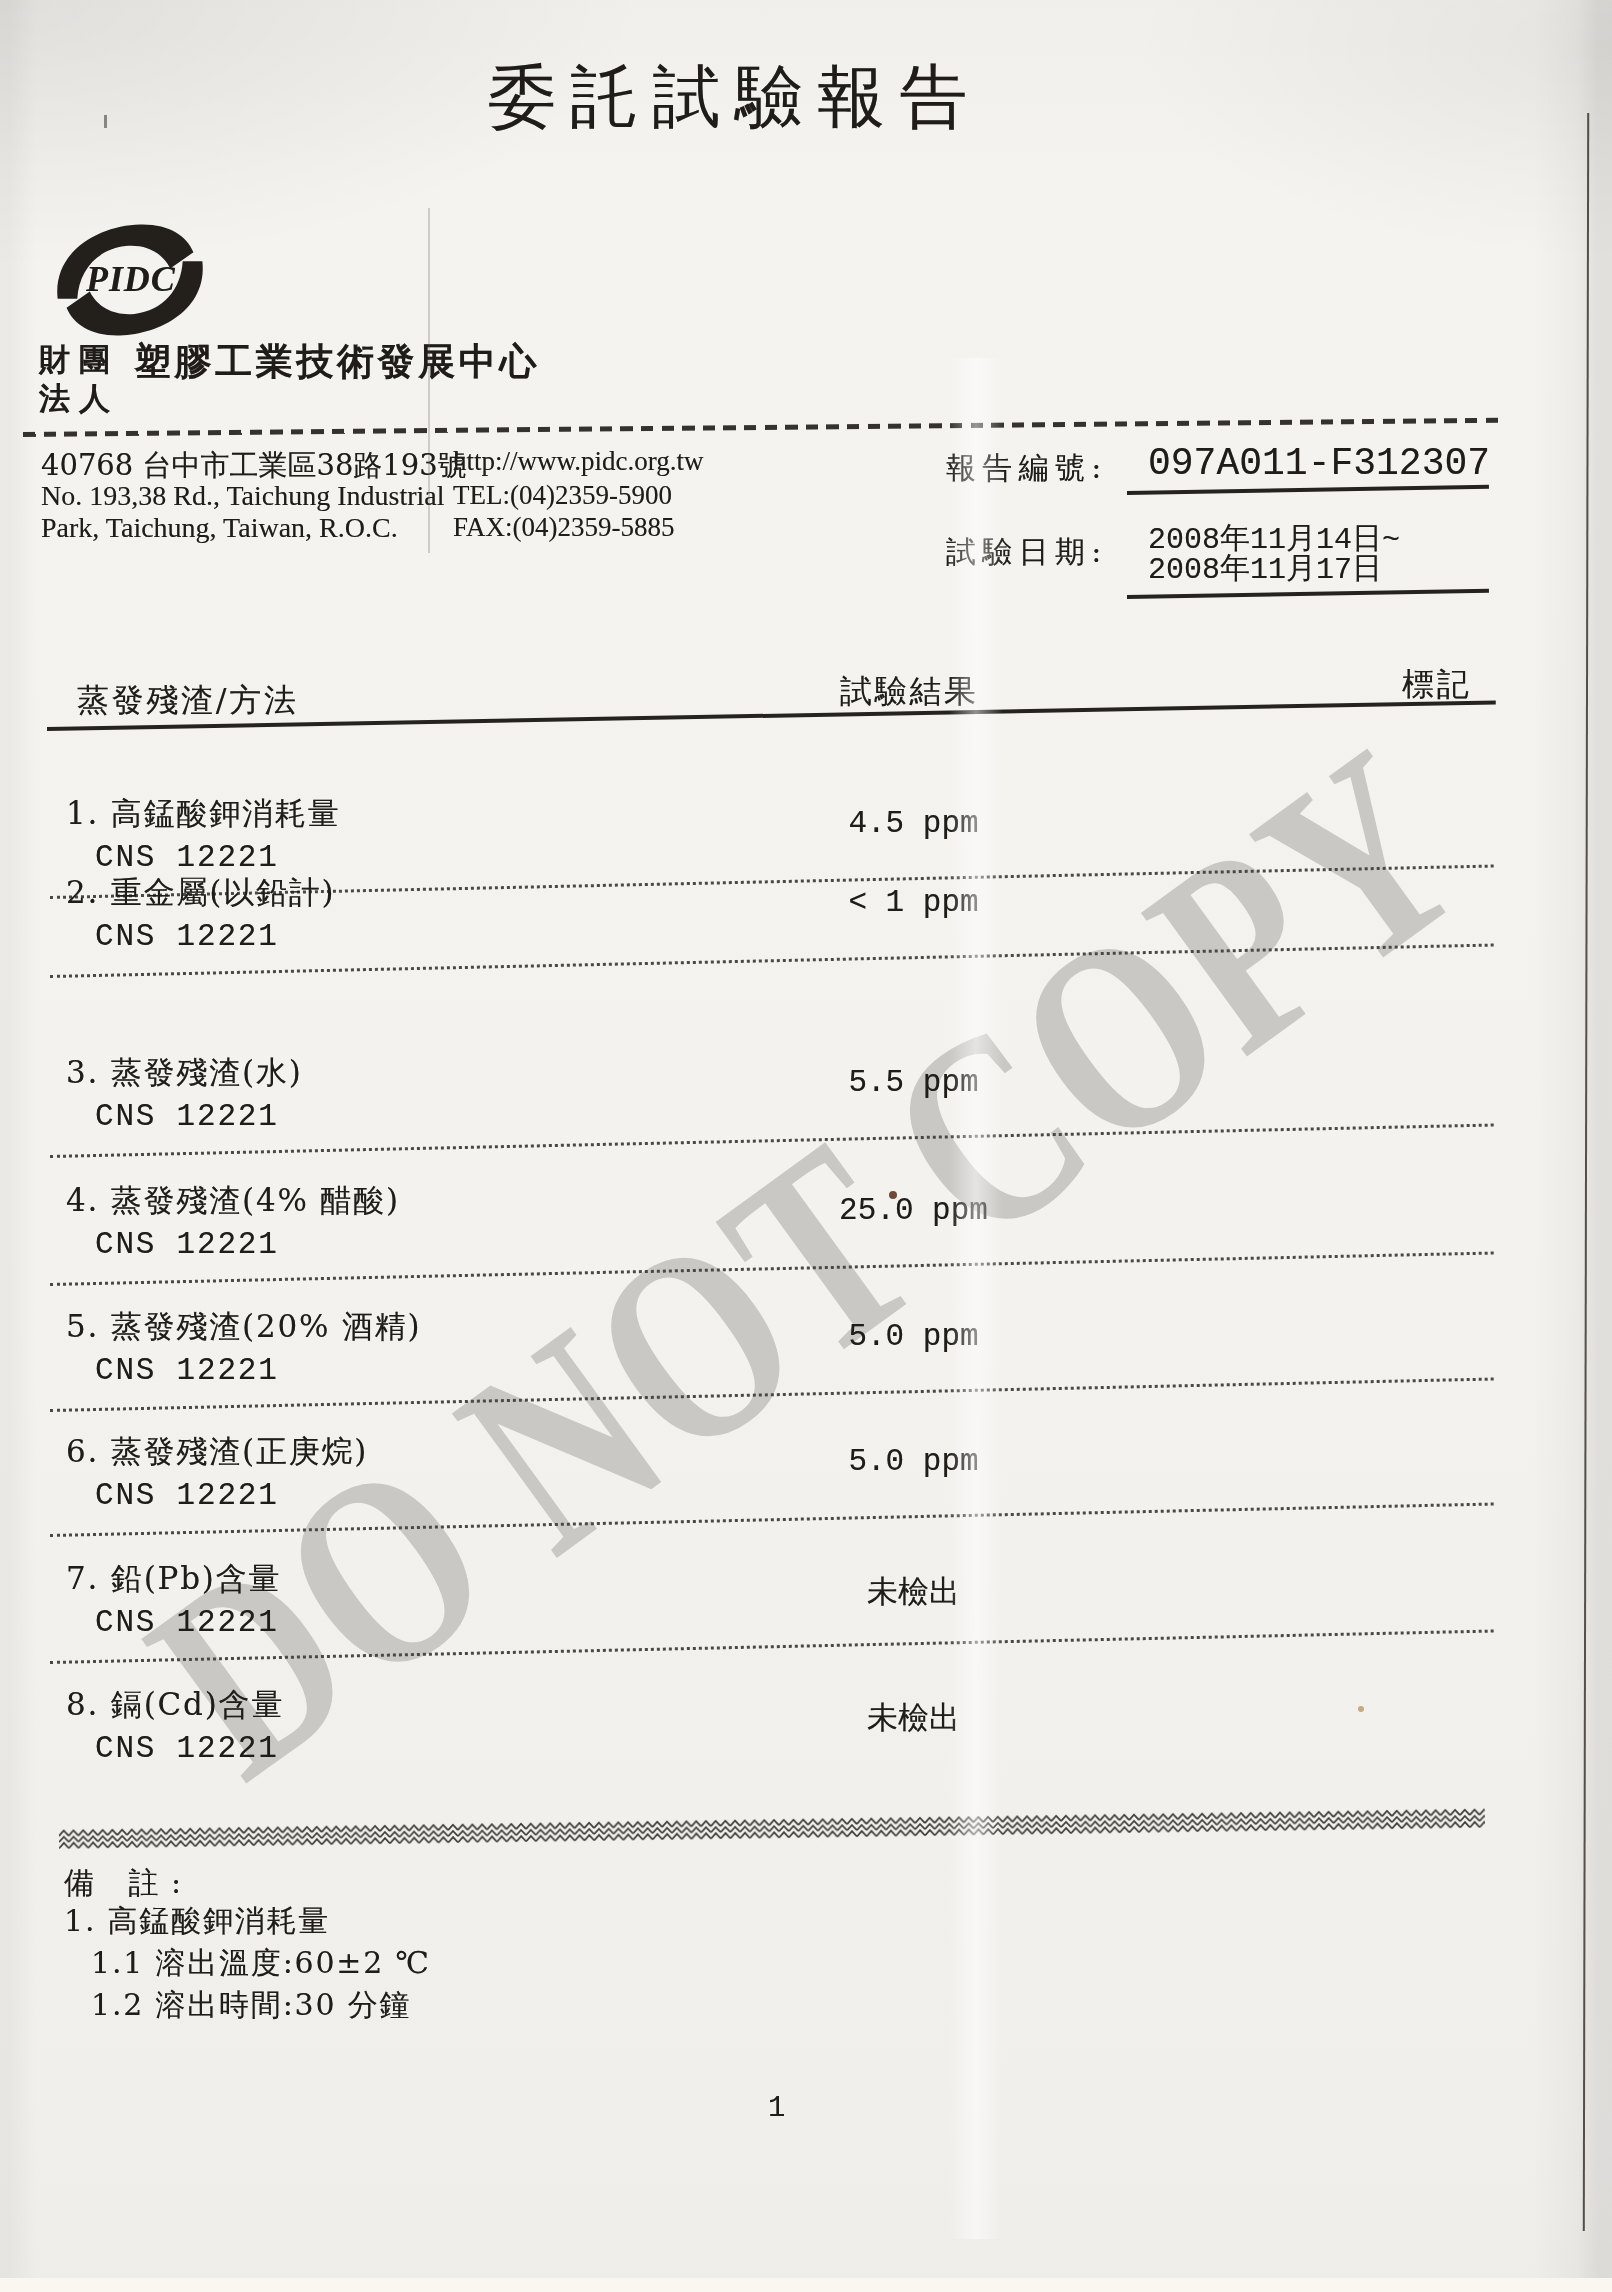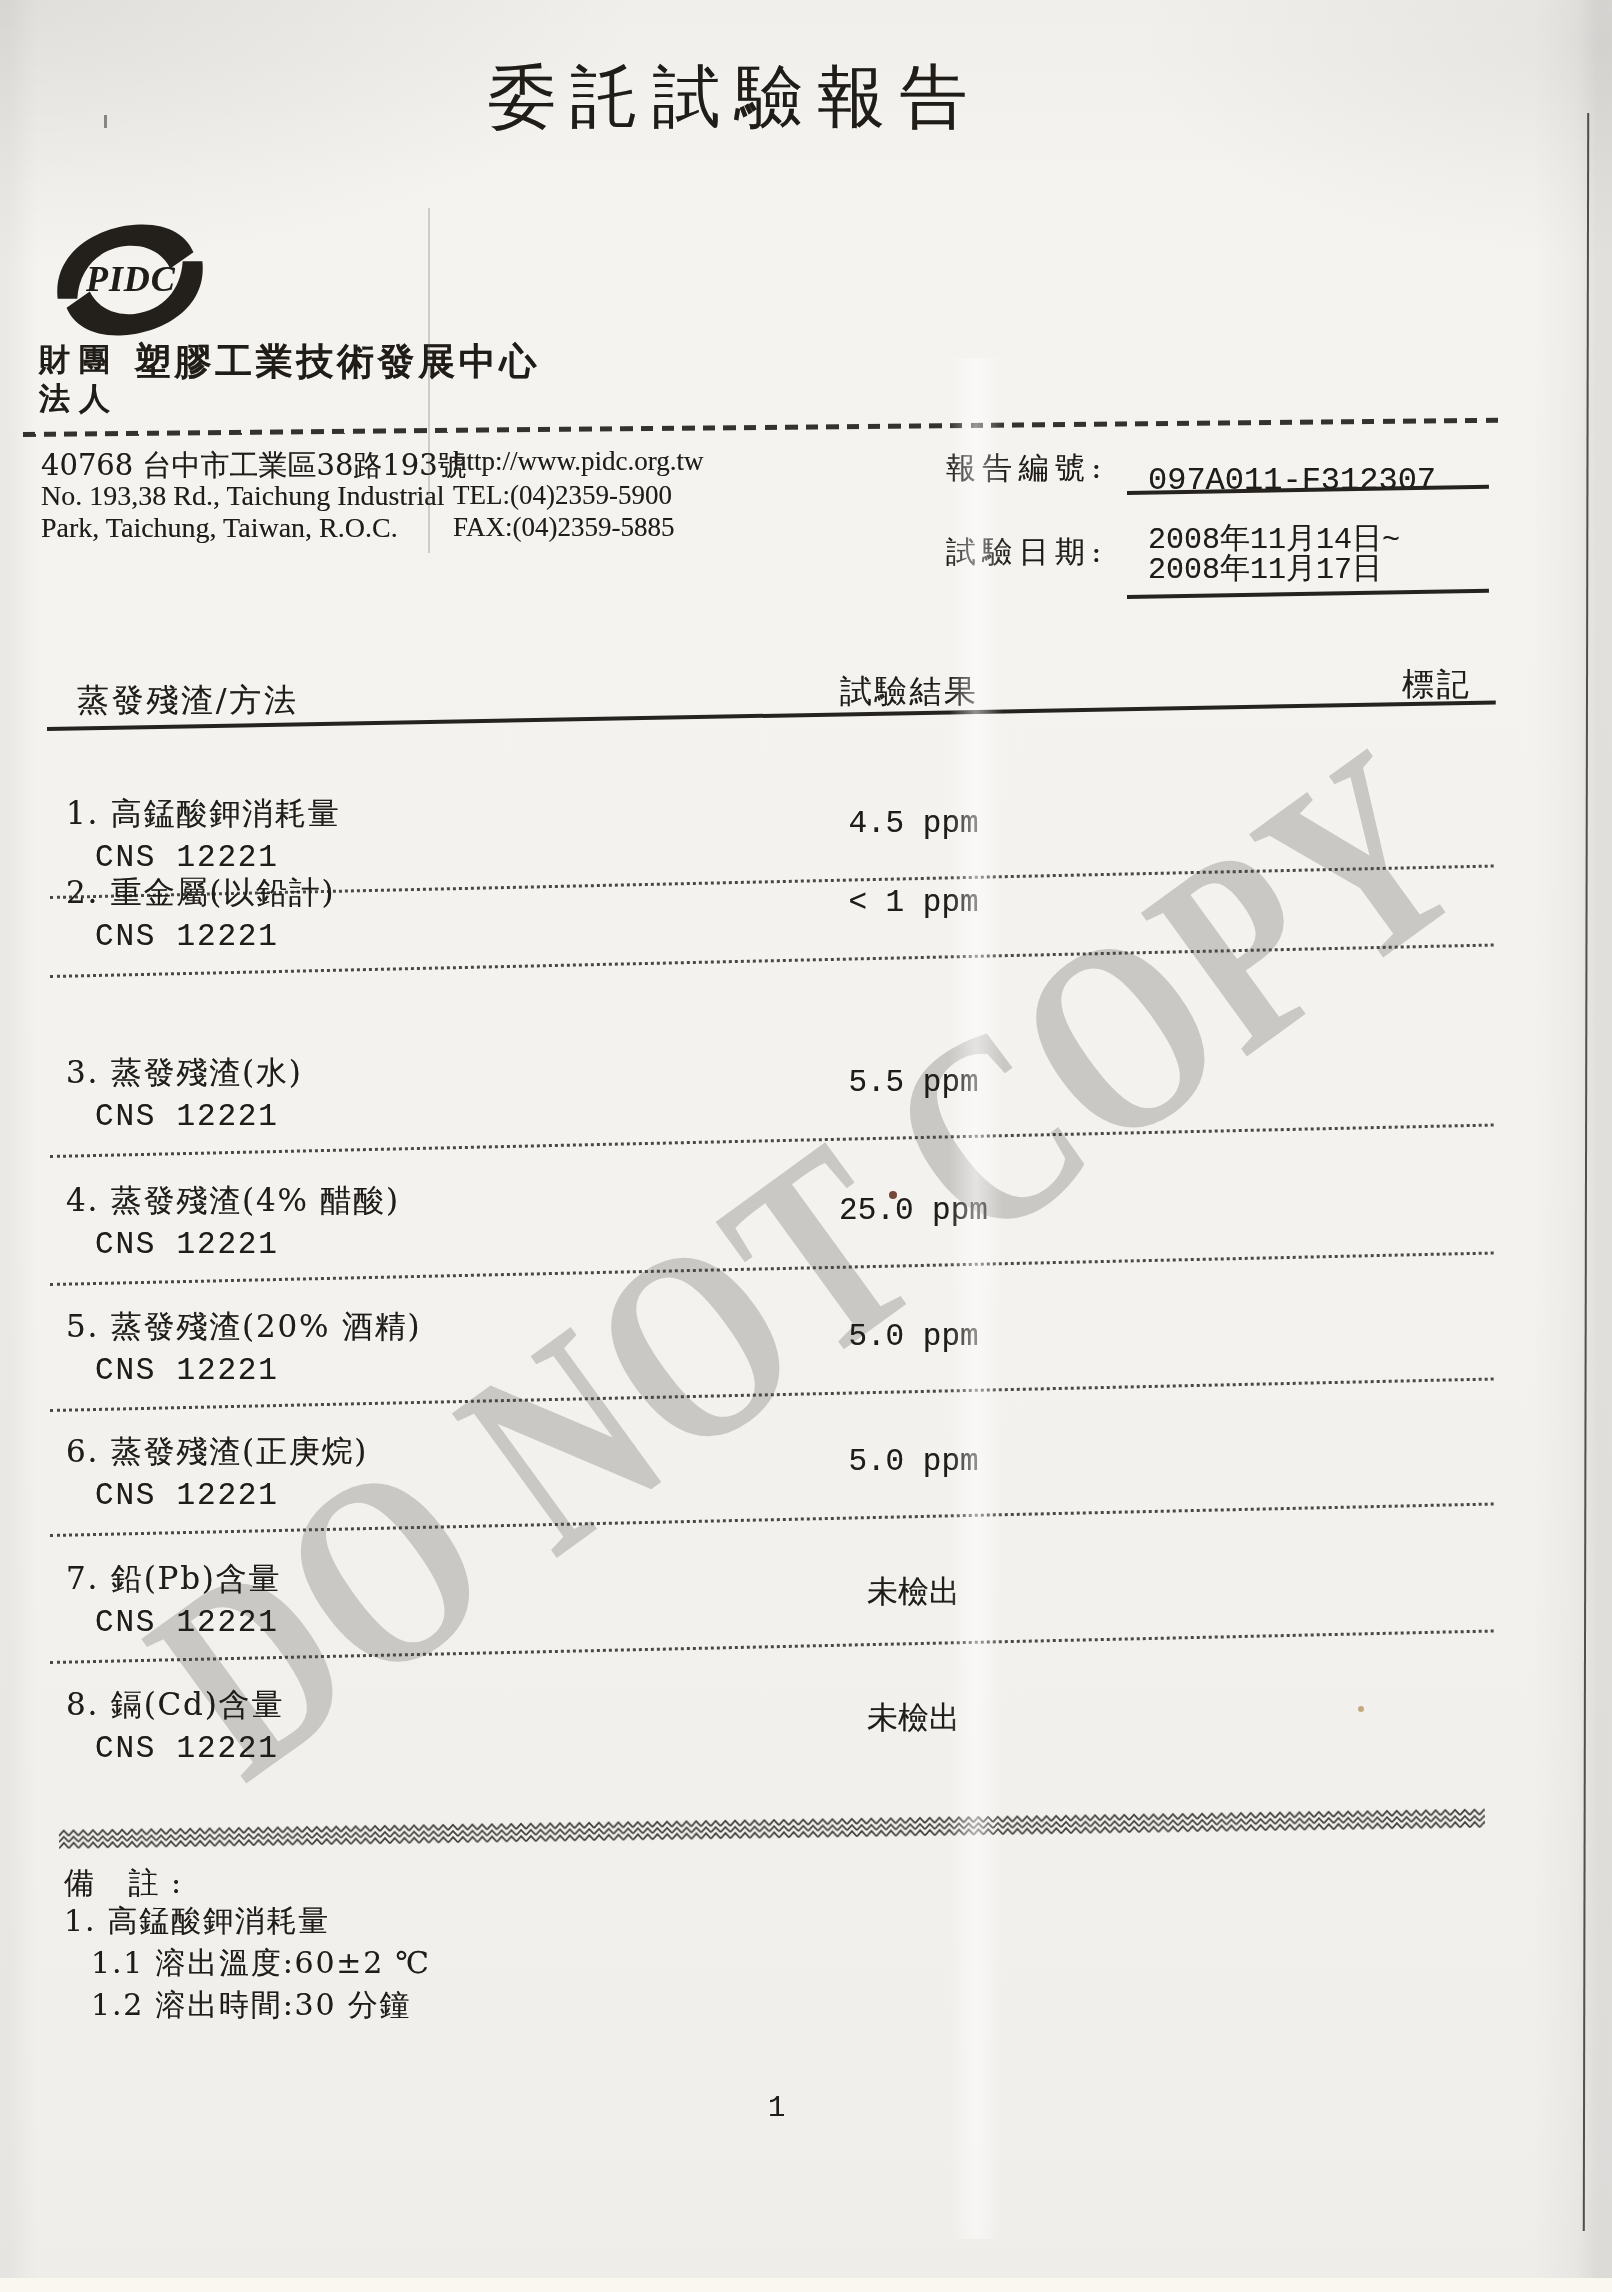--- a/index.html
+++ b/index.html
@@ -30,21 +30,21 @@
   .org-name-en{left:134px;top:380px;font-size:28px;font-weight:700;word-spacing:8px;white-space:nowrap;}
 
   .dash-line{left:23px;top:432px;width:1476px;height:4.5px;
     background:repeating-linear-gradient(90deg,#35322d 0 12.5px, transparent 12.5px 20.6px);
     transform:rotate(-0.55deg);transform-origin:left center;}
 
   .addr{font-size:28px;white-space:nowrap;}
   .contact{font-size:27px;white-space:nowrap;}
 
   .meta-label{font-size:30px;letter-spacing:6.3px;white-space:nowrap;}
-  .meta-value{font-size:32px;white-space:nowrap;font-family:"Liberation Mono","DejaVu Sans Mono",monospace;margin-top:20px;}
+  .meta-value{font-size:38px;white-space:nowrap;font-family:"Liberation Mono","DejaVu Sans Mono",monospace;}
   .meta-date{font-size:30px;white-space:nowrap;font-family:"Liberation Mono","DejaVu Sans Mono","DejaVu Serif",monospace;}
   .meta-underline{height:3.6px;background:#26231f;transform-origin:left center;}
 
   .th{font-size:32px;letter-spacing:2.7px;white-space:nowrap;font-weight:500;}
   .thick-line{left:47px;top:727px;width:1449px;height:3.6px;background:#26231f;
     transform:rotate(-1.05deg);transform-origin:left center;}
 
   .trow{position:absolute;left:0;width:1613px;height:125px;}
   .trow .item{position:absolute;left:66px;top:0;font-size:31px;letter-spacing:1.8px;white-space:nowrap;}
   .trow .method{position:absolute;left:95px;top:47px;font-size:31px;letter-spacing:1.8px;

